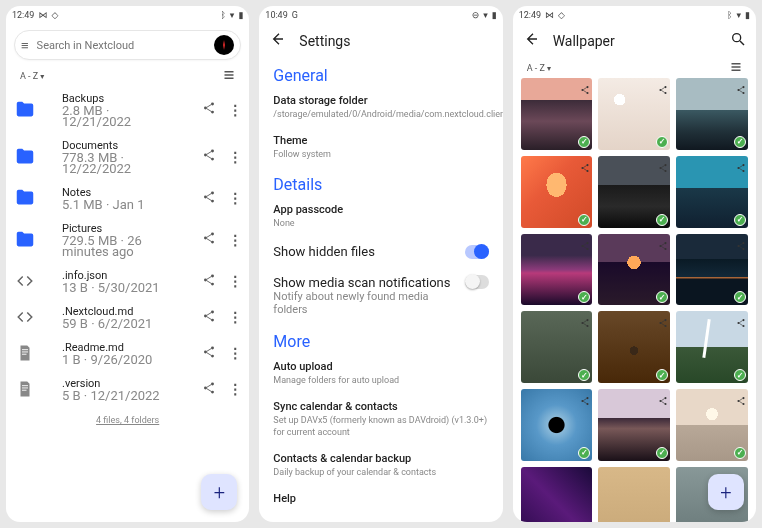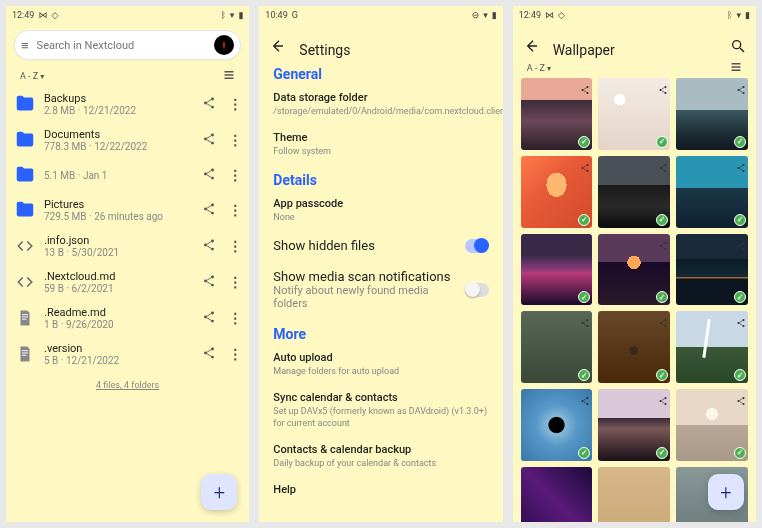--- a/index.html
+++ b/index.html
@@ -1,49 +1,49 @@
 <!DOCTYPE html>
 <html><head>
 <meta charset="utf-8">
 <style>
   * { box-sizing: border-box; margin: 0; padding: 0; font-family: Roboto, -apple-system, "Segoe UI", sans-serif; }
   body { background: #e8e8e8; width: 762px; height: 528px; display: flex; gap: 10px; padding: 6px; }
-  .phone { background: #fef9c3; flex: 1 1 0; border-radius: 0; overflow: hidden; display: flex; flex-direction: column; position: relative; }
+  .phone { background: #ffffff; flex: 1 1 0; border-radius: 14px; overflow: hidden; display: flex; flex-direction: column; position: relative; }
   
   .statusbar { height: 18px; display: flex; align-items: center; justify-content: space-between; padding: 0 6px; font-size: 9px; color: #444; }
   .statusbar .right { display: flex; gap: 4px; align-items: center; }
   .statusbar .left { display: flex; gap: 4px; align-items: center; }
   
   .searchbar { margin: 6px 8px; background: #fff; border: 1px solid #e6e6e6; border-radius: 18px; height: 30px; display: flex; align-items: center; padding: 0 6px; gap: 8px; box-shadow: 0 1px 2px rgba(0,0,0,0.04);}
   .searchbar .menu-icon { color:#666;font-size:13px; }
   .searchbar input { border:none; outline:none; flex:1; font-size:11px; color:#666; background:transparent; }
   .avatar { width:20px; height:20px; border-radius:50%; background:#000; display:flex; align-items:center; justify-content:center; }
   .avatar svg { width:12px;height:12px; }
   .sortrow { display:flex; align-items:center; justify-content:space-between; padding:0 14px; height:20px; font-size:9px; color:#555; }
   .sortrow .arrow { font-size:8px; margin-left:2px;}
   .filelist { flex:1; overflow-y:hidden; }
-  .filerow { display:flex; align-items:center; padding:6px 8px; gap:8px; }
+  .filerow { display:flex; align-items:center; padding:6px 8px; gap:26px; }
   .fileicon { width:22px; height:22px; display:flex; align-items:center; justify-content:center; flex-shrink:0; }
   .fileicon.folder svg { fill:#2962ff; width:22px;height:22px;}
   .fileicon.code svg { stroke:#666; fill:none; width:18px;height:18px; stroke-width:2;}
   .fileicon.text svg { fill:#888; width:18px;height:22px;}
   .fileinfo { flex:1; min-width:0; }
   .fileinfo .name { font-size:11px; color:#222; line-height:13px; }
-  .fileinfo .meta { font-size:10px; color:#888; line-height:11px; }
+  .fileinfo .meta { font-size:13px; color:#888; line-height:11px; }
   .fileactions { display:flex; align-items:center; gap:12px; color:#555; }
   .fileactions svg { width:14px;height:14px; fill:#555;}
   .kebab { font-size:14px; line-height:14px; font-weight:bold; letter-spacing:-1px; }
   .summary { text-align:center; font-size:9px; color:#888; padding:8px 0;text-decoration:underline; }
   .fab { position:absolute; right:12px; bottom:12px; width:36px; height:36px; border-radius:10px; background:#dfe4ff; display:flex; align-items:center; justify-content:center; box-shadow:0 2px 6px rgba(0,0,0,0.2); }
   .fab span { font-size:20px; color:#1a237e; font-weight:300;}
   
-  .appbar { height:34px; display:flex; align-items:flex-end; padding:0 10px; gap:14px; }
+  .appbar { height:34px; display:flex; align-items:center; padding:0 10px; gap:14px; }
   .appbar .back svg { width:16px;height:16px; stroke:#222; stroke-width:2; fill:none; }
   .appbar .title { font-size:14px; color:#222; }
-  .section-head { font-size:14px; color:#2962ff; padding:8px 14px 2px; font-weight:700;}
+  .section-head { font-size:16px; color:#2962ff; padding:8px 14px 2px; font-weight:400;}
   .setrow { padding:7px 14px; }
   .setrow .t { font-size:11px; color:#222; font-weight:500; line-height:14px;}
   .setrow .s { font-size:9px; color:#888; line-height:12px;}
   .switchrow { display:flex; align-items:center; justify-content:space-between; padding:8px 14px;}
   .switchrow .t { font-size:13px; color:#222; font-weight:400;}
   .switch { width:24px; height:14px; border-radius:8px; position:relative;}
   .switch.on { background:#b8c8ff;}
   .switch.on::after { content:""; position:absolute; right:0; top:-1px; width:15px;height:15px;border-radius:50%; background:#2962ff;}
   .switch.off { background:#ddd;}
   .switch.off::after { content:""; position:absolute; left:0; top:-1px; width:15px;height:15px;border-radius:50%; background:#f5f5f5; box-shadow:0 1px 2px rgba(0,0,0,0.3);}
@@ -160,20 +160,21 @@
           <span class="kebab">⋮</span>
         </div>
     </div>
     <div class="filerow">
       <div class="fileicon folder">
           <svg viewBox="0 0 24 24">
             <path d="M3 5a2 2 0 0 1 2-2h4l2 2h8a2 2 0 0 1 2 2v10a2 2 0 0 1-2 2H5a2 2 0 0 1-2-2Z"></path>
           </svg>
         </div>
       <div class="fileinfo">
+          <div class="name">Notes</div>
           <div class="meta">5.1 MB · Jan 1</div>
         </div>
       <div class="fileactions">
           <span><svg viewBox="0 0 24 24">
               <circle cx="18" cy="5" r="2.5"></circle>
               <circle cx="6" cy="12" r="2.5"></circle>
               <circle cx="18" cy="19" r="2.5"></circle>
               <path d="M8 11 L16 6 M8 13 L16 18" stroke="#555" stroke-width="1.5"></path>
             </svg></span>
           <span class="kebab">⋮</span>
@@ -324,21 +325,21 @@
 
   <div class="section-head">Details</div>
   <div class="setrow">
       <div class="t">App passcode</div>
       <div class="s">None</div>
     </div>
   <div class="switchrow">
       <div class="t">Show hidden files</div>
       <div class="switch on"></div>
     </div>
-  <div class="switchrow" style="align-items:center">
+  <div class="switchrow" style="align-items:flex-start">
     <div style="flex:1">
         <div class="t">Show media scan notifications</div>
         <div class="s" style="font-size:11px;color:#888">Notify about newly found media folders</div>
       </div>
     <div class="switch off"></div>
   </div>
 
   <div class="section-head">More</div>
   <div class="setrow">
       <div class="t">Auto upload</div>

